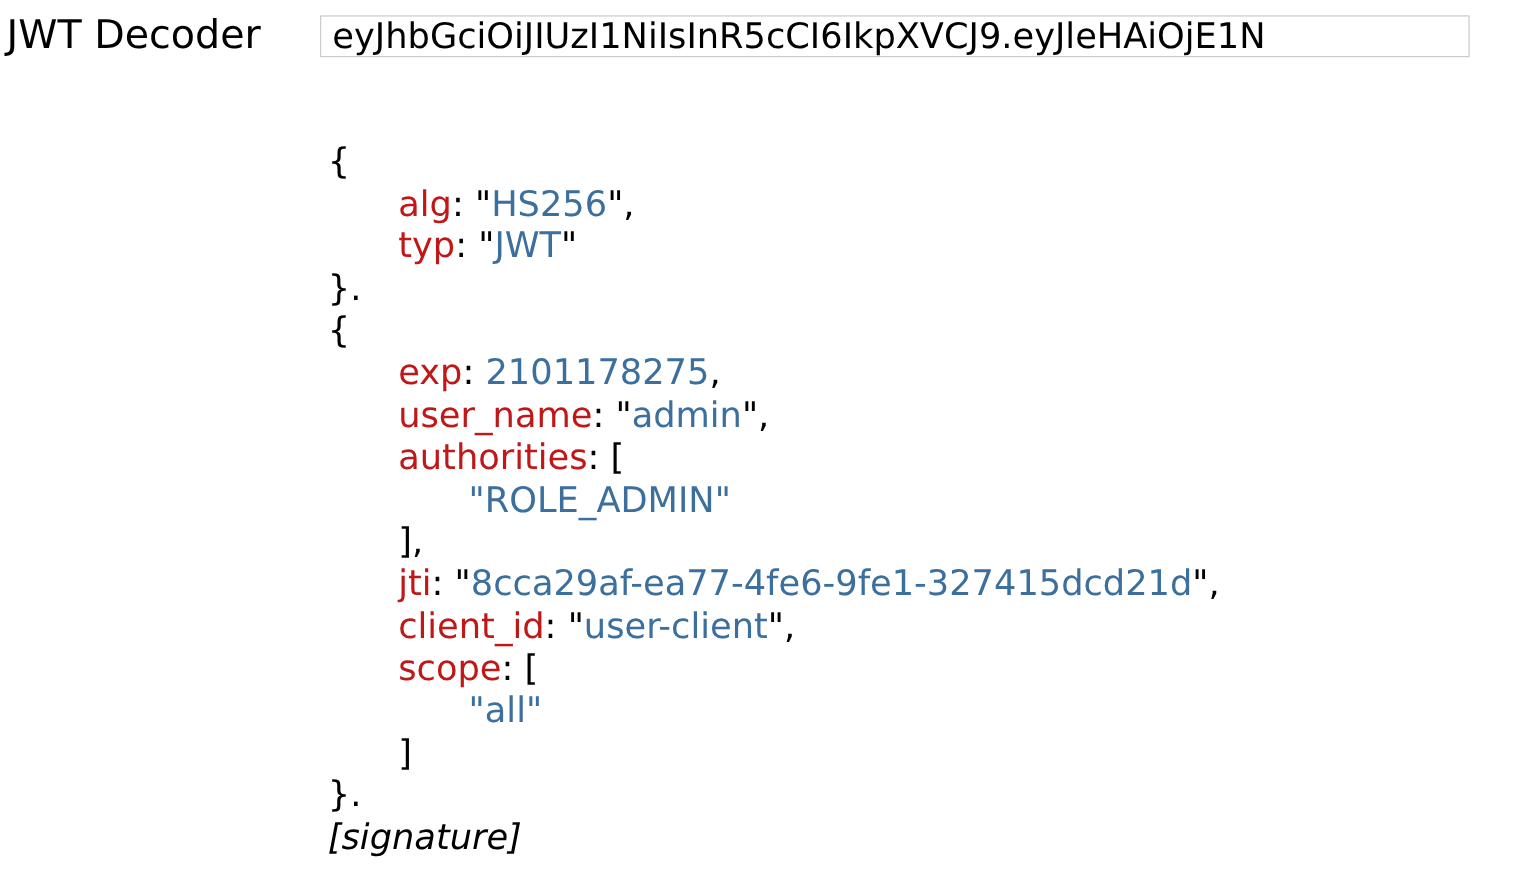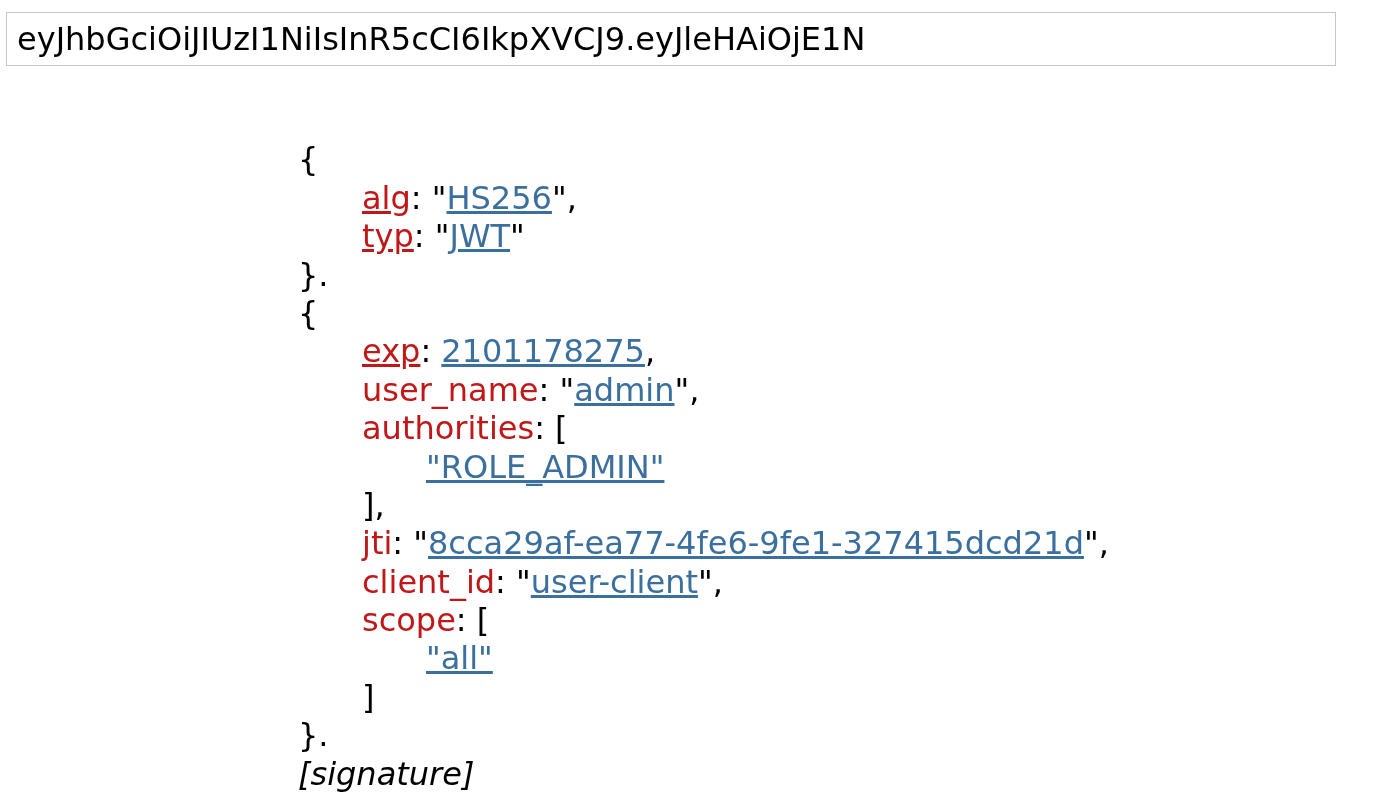--- a/index.html
+++ b/index.html
@@ -18,53 +18,53 @@
     gap: 54px;
   }
   .title {
     font-size: 36px;
     font-weight: 400;
     white-space: nowrap;
     color: #000;
   }
   .jwt-input {
     flex: 1;
-    height: 54px;
+    height: 38px;
     font-size: 32px;
     font-family: Verdana, Geneva, "DejaVu Sans", sans-serif;
     padding: 0 10px;
     border: 1px solid #c6c6c6;
     background: #fff;
     color: #000;
     box-sizing: border-box;
     margin-right: 40px;
   }
   .decoded {
     margin-left: 298px;
     margin-top: 36px;
     font-size: 32px;
     line-height: 1.2;
     font-family: Verdana, Geneva, "DejaVu Sans", sans-serif;
     white-space: pre;
   }
   .punc { color: #000; }
   .key  { color: #c01818; }
-  .val  { color: #3b6f9e; text-decoration: underline; }
+  .val  { color: #3b6f9e; }
   .link {
-    text-decoration: underline;
     cursor: pointer;
   }
   .sig  { color: #000; font-style: italic; }
   .ind1 { padding-left: 64px; display:inline-block; }
   .ind2 { padding-left: 128px; display:inline-block; }
 </style>
 </head>
 <body>
 
 <div class="top">
+  <div class="title">JWT Decoder</div>
   <input class="jwt-input" type="text" value="eyJhbGciOiJIUzI1NiIsInR5cCI6IkpXVCJ9.eyJleHAiOjE1N" style="">
 </div>
 
 <div class="decoded">
 <span class="punc">{</span>
 <span class="ind1"><span class="key link">alg</span><span class="punc">: "</span><span class="val">HS256</span><span class="punc">",</span></span>
 <span class="ind1"><span class="key link">typ</span><span class="punc">: "</span><span class="val">JWT</span><span class="punc">"</span></span>
 <span class="punc">}.</span>
 <span class="punc">{</span>
 <span class="ind1"><span class="key link">exp</span><span class="punc">: </span><span class="val link">2101178275</span><span class="punc">,</span></span>

